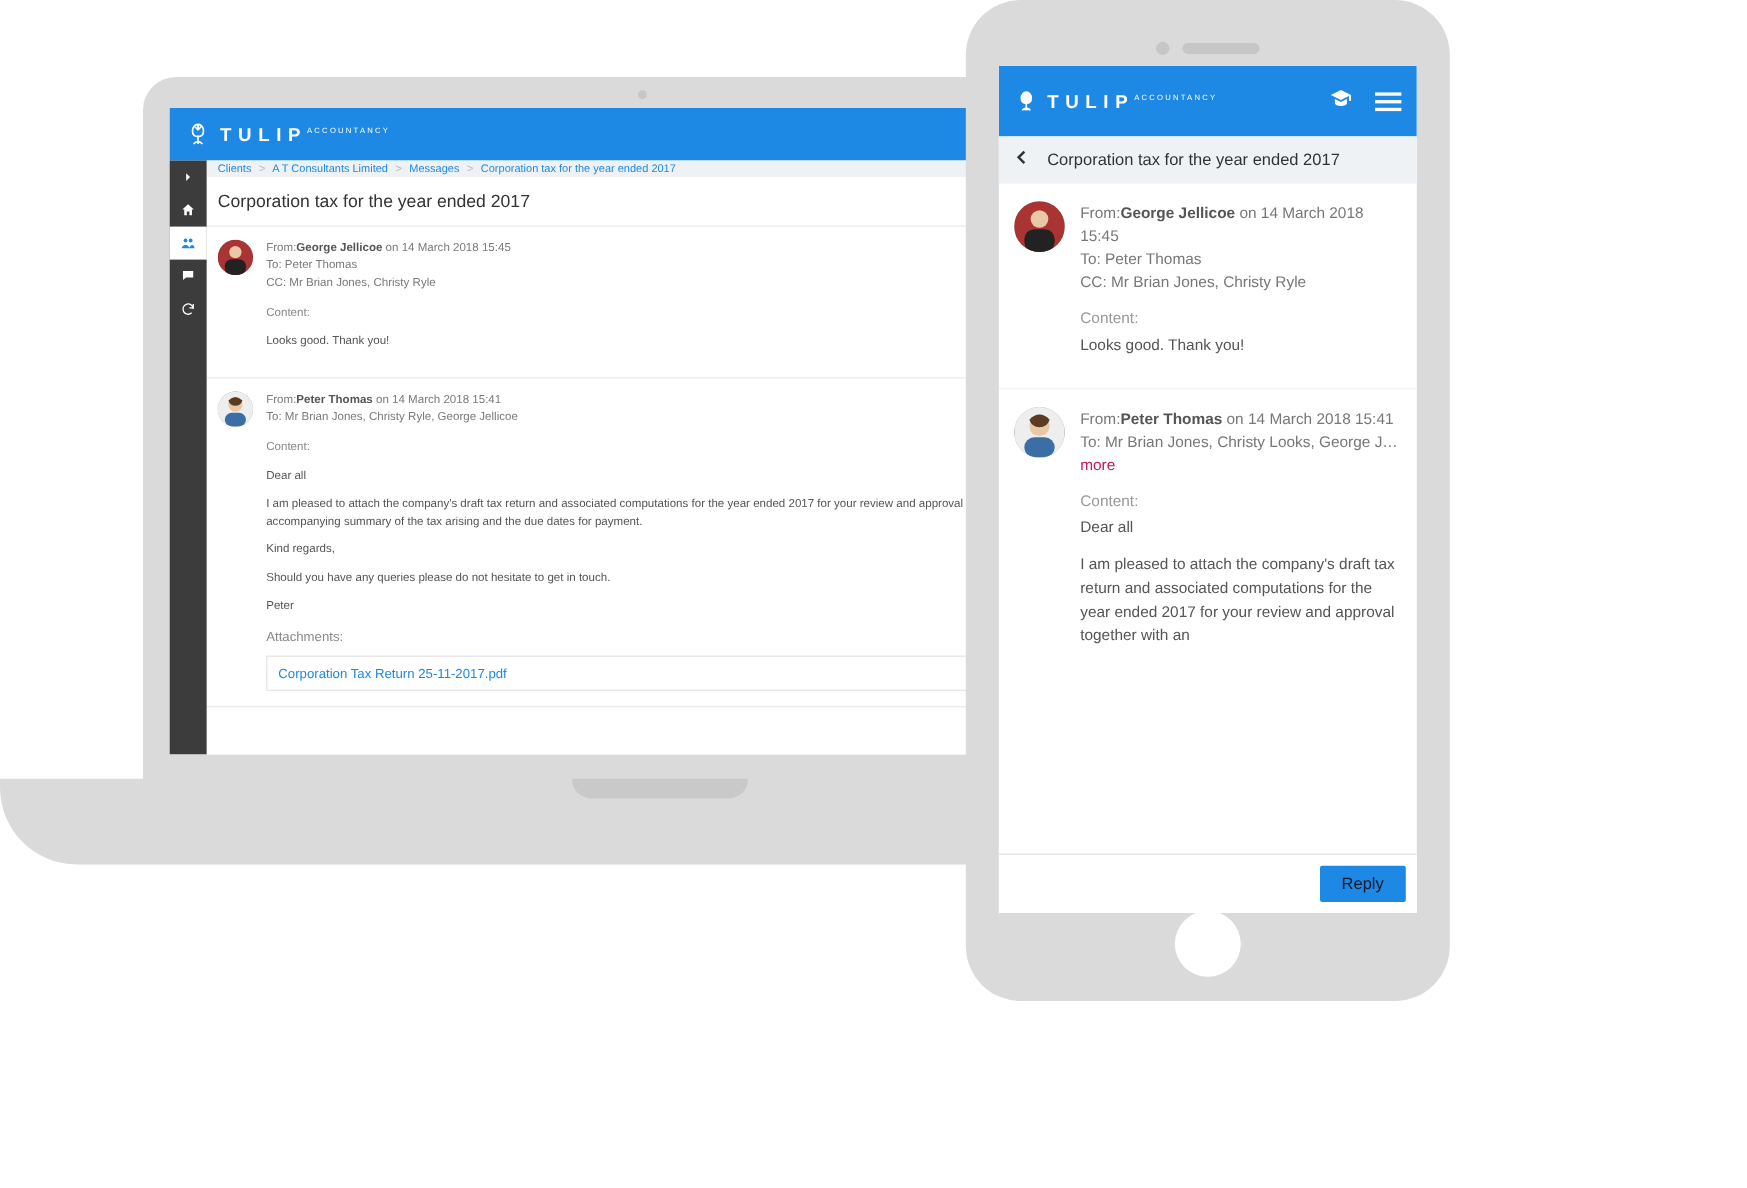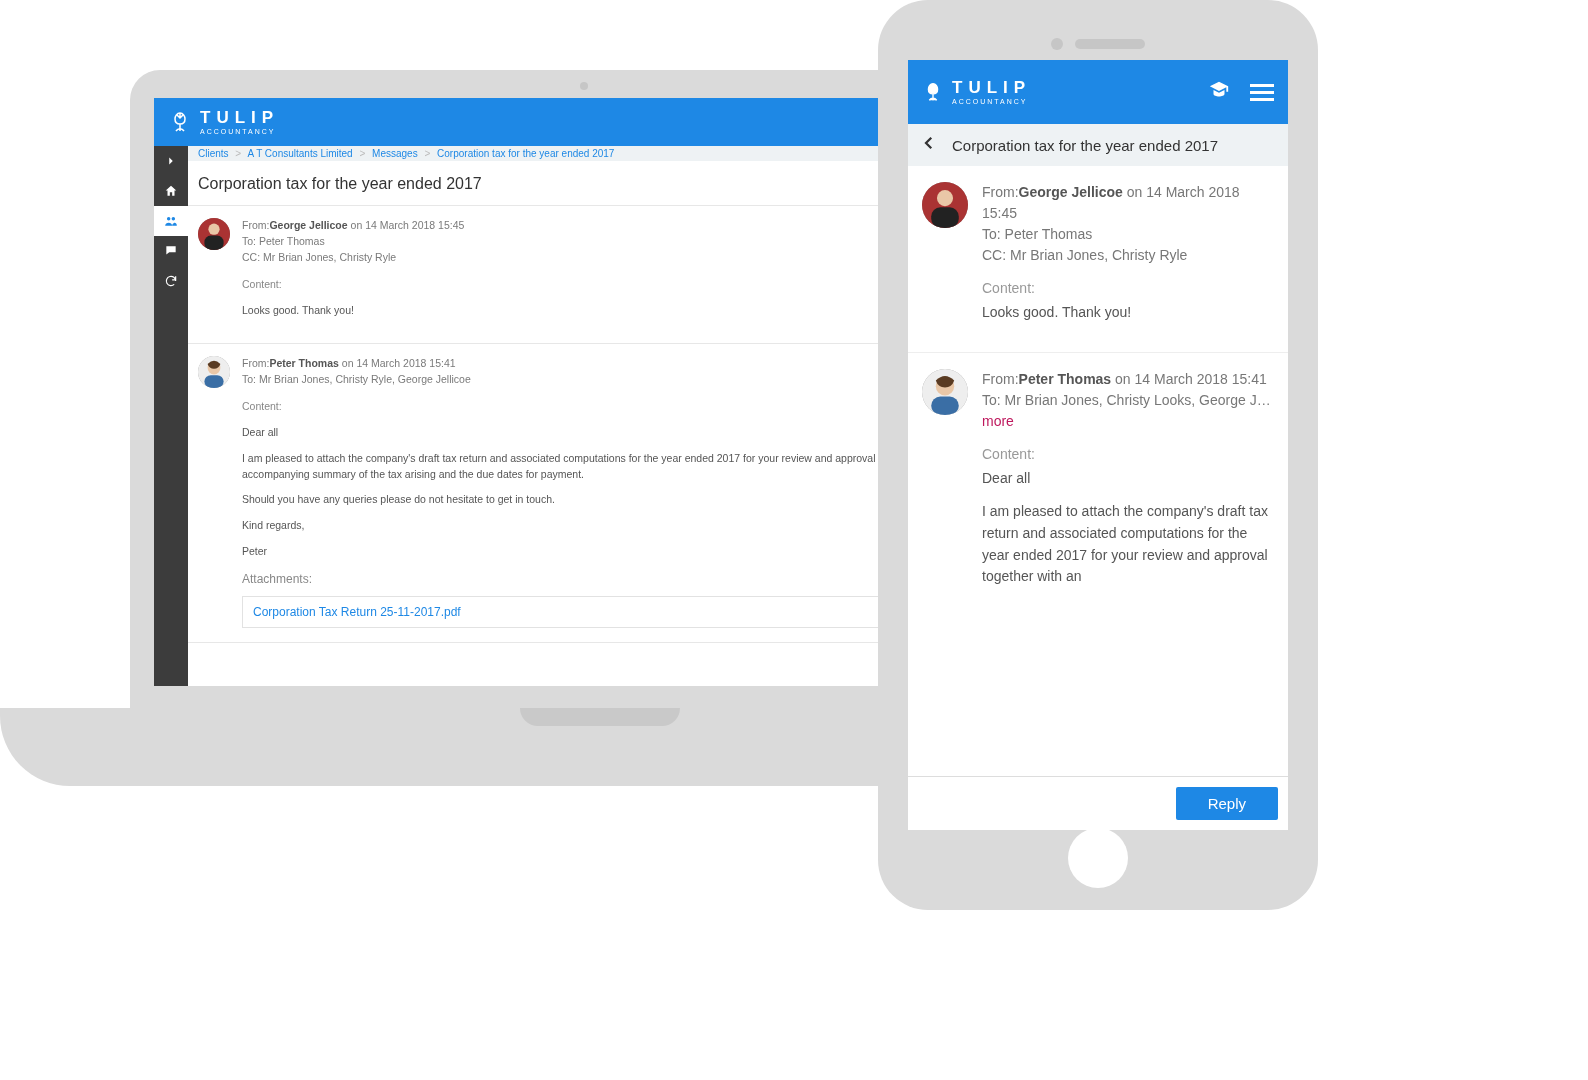--- a/index.html
+++ b/index.html
@@ -85,21 +85,21 @@
     letter-spacing: 6px;
     font-weight: bold;
     font-size: 17px;
     line-height: 1;
   }
   .logo-sub {
     font-size: 7px;
     letter-spacing: 2px;
     margin-top: 2px;
   }
-  .logo-col { display:flex; flex-direction:column; }
+  .logo-col { display:flex; flex-direction:row; }
 
   .app-body { display:flex; height: calc(100% - 48px); }
 
   .sidebar {
     width: 34px;
     background: #3c3c3c;
     display: flex;
     flex-direction: column;
   }
   .side-item {
@@ -268,23 +268,23 @@
 
   .p-footer {
     border-top:1px solid #ddd;
     padding:10px;
     display:flex;
     justify-content:flex-end;
     background:#fff;
   }
   .reply-btn {
     background:#1e88e5;
-    color:#ffffff;
+    color:#0f172a;
     border:none;
-    padding: 8px 32px;
+    padding: 8px 20px;
     font-size:15px;
     border-radius:2px;
     cursor:pointer;
   }
 
   
   .avatar svg, .p-avatar svg { width:100%; height:100%; display:block; }
 
   a { cursor:pointer; }
 </style>
@@ -395,22 +395,22 @@
                 <span>14 March 2018 15:41</span>
               </div>
               <div class="mh">
                 <span>To:</span>
                 <span>Mr Brian Jones, Christy Ryle, George Jellicoe</span>
               </div>
               <div class="msg-content-label">Content:</div>
               <div class="msg-text">
                 <p>Dear all</p>
                 <p>I am pleased to attach the company's draft tax return and associated computations for the year ended 2017 for your review and approval together with an accompanying summary of the tax arising and the due dates for payment.</p>
+                <p>Kind regards,</p>
                 <p>Should you have any queries please do not hesitate to get in touch.</p>
-                <p>Kind regards,</p>
                 <p>Peter</p>
               </div>
               <div class="attach-label">Attachments:</div>
               <div class="attach-box">
                 <a>Corporation Tax Return 25-11-2017.pdf</a>
               </div>
             </div>
           </div>
 
           <div style="border-top:1px solid #e7e7e7; height:30px;"></div>

